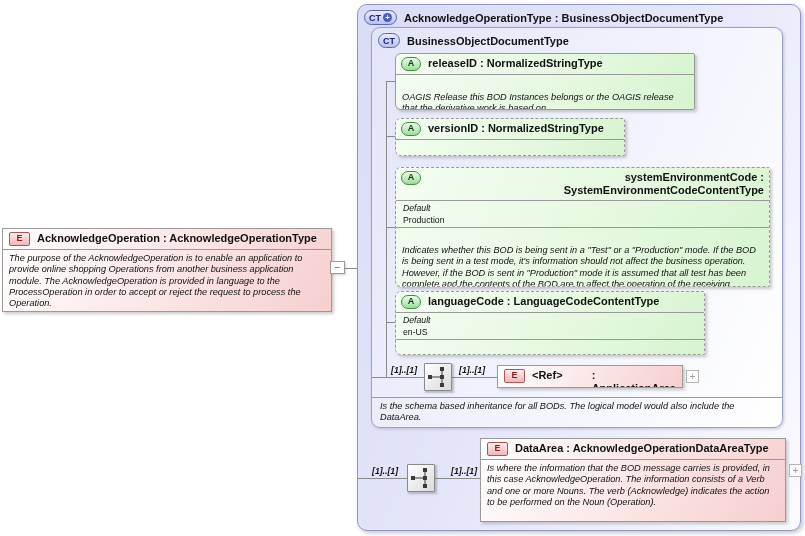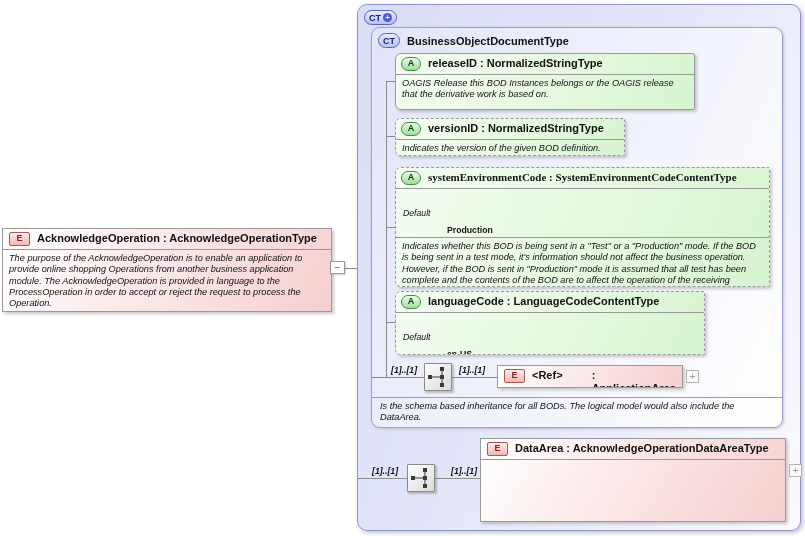--- a/index.html
+++ b/index.html
@@ -28,26 +28,26 @@
 
   
   .abox{position:absolute;box-sizing:border-box;overflow:hidden;
         background:linear-gradient(115deg,#f3fdf1 0%,#e6f9e0 55%,#d6f4d0 100%);
         border:1px solid #9a9a9a;border-radius:6px 2px 2px 6px;
         box-shadow:2px 2px 3px rgba(110,110,110,.35);}
   .abox.dashed{border-style:dashed;}
   .abox-head{display:flex;align-items:flex-start;gap:7px;padding:3px 5px;
              border-bottom:1px solid #999;font-weight:bold;font-size:11px;line-height:13px;}
   .abox-head .t{flex:1;overflow-wrap:anywhere;}
-  .abox-head.center .t{text-align:left;font-family:Liberation Serif, serif;}
-  .default-row{display:flex;align-items:center;padding:1px 7px;border-bottom:1px solid #999;
-               font-size:8.7px;line-height:12px;}
+  .abox-head.center .t{text-align:right;}
+  .default-row{display:flex;align-items:flex-start;padding:1px 7px;border-bottom:1px solid #999;
+               font-size:8.7px;line-height:12px;flex-direction:column;}
   .default-row .lbl{font-style:italic;width:44px;}
-  .default-row .val{font-weight:bold;margin-top:34px;}
-  .abox-doc{padding:3px 6px;font-size:9.2px;font-style:italic;line-height:11.3px;}
+  .default-row .val{font-weight:normal;}
+  .abox-doc{padding:3px 6px;font-size:9.2px;font-style:italic;line-height:11.3px;margin-top:14px;}
 
   
   .ebox{position:absolute;box-sizing:border-box;overflow:hidden;
         border:1px solid #9a9a9a;
         background:linear-gradient(120deg,#ffffff 0%,#fbe4e4 55%,#f6cfcf 100%);
         box-shadow:2px 2px 3px rgba(110,110,110,.35);}
   .ebox-head{display:flex;align-items:flex-start;gap:7px;padding:3px 6px;
              font-weight:bold;font-size:11px;line-height:13px;border-bottom:1px solid #999;}
   .ebox-head .t{flex:1;overflow-wrap:anywhere;}
   .ebox-head.center .t{text-align:left;}
@@ -94,20 +94,21 @@
 <body>
 
 <div class="canvas">
 
   <div class="ct-outer">
     <div class="ct-head">
       <span class="badge-ct">
           <span>CT</span>
           <span class="plus-disc">+</span>
         </span>
+      <span class="t">AcknowledgeOperationType : BusinessObjectDocumentType</span>
     </div>
   </div>
 
   <div class="ct-inner">
     <div class="ct-head">
       <span class="badge-ct">
           <span>CT</span>
         </span>
       <span class="t">BusinessObjectDocumentType</span>
     </div>
@@ -206,16 +207,17 @@
       <rect x="15" y="19" width="4" height="4" fill="#3a3a3a"></rect>
     </svg>
   </div>
   <span class="card" style="left:451px;top:466px;">[1]..[1]</span>
 
   <div class="ebox" style="left:480px;top:438px;width:306px;height:84px;">
     <div class="ebox-head center">
       <span class="badge-e">E</span>
       <span class="t">DataArea : AcknowledgeOperationDataAreaType</span>
     </div>
+    <div class="ebox-doc">Is where the information that the BOD message carries is provided, in this case AcknowledgeOperation. The information consists of a Verb and one or more Nouns. The verb (Acknowledge) indicates the action to be performed on the Noun (Operation).</div>
   </div>
   <div class="plus-box" style="left:789px;top:464px;">+</div>
 
 </div>
 
 </body></html>

